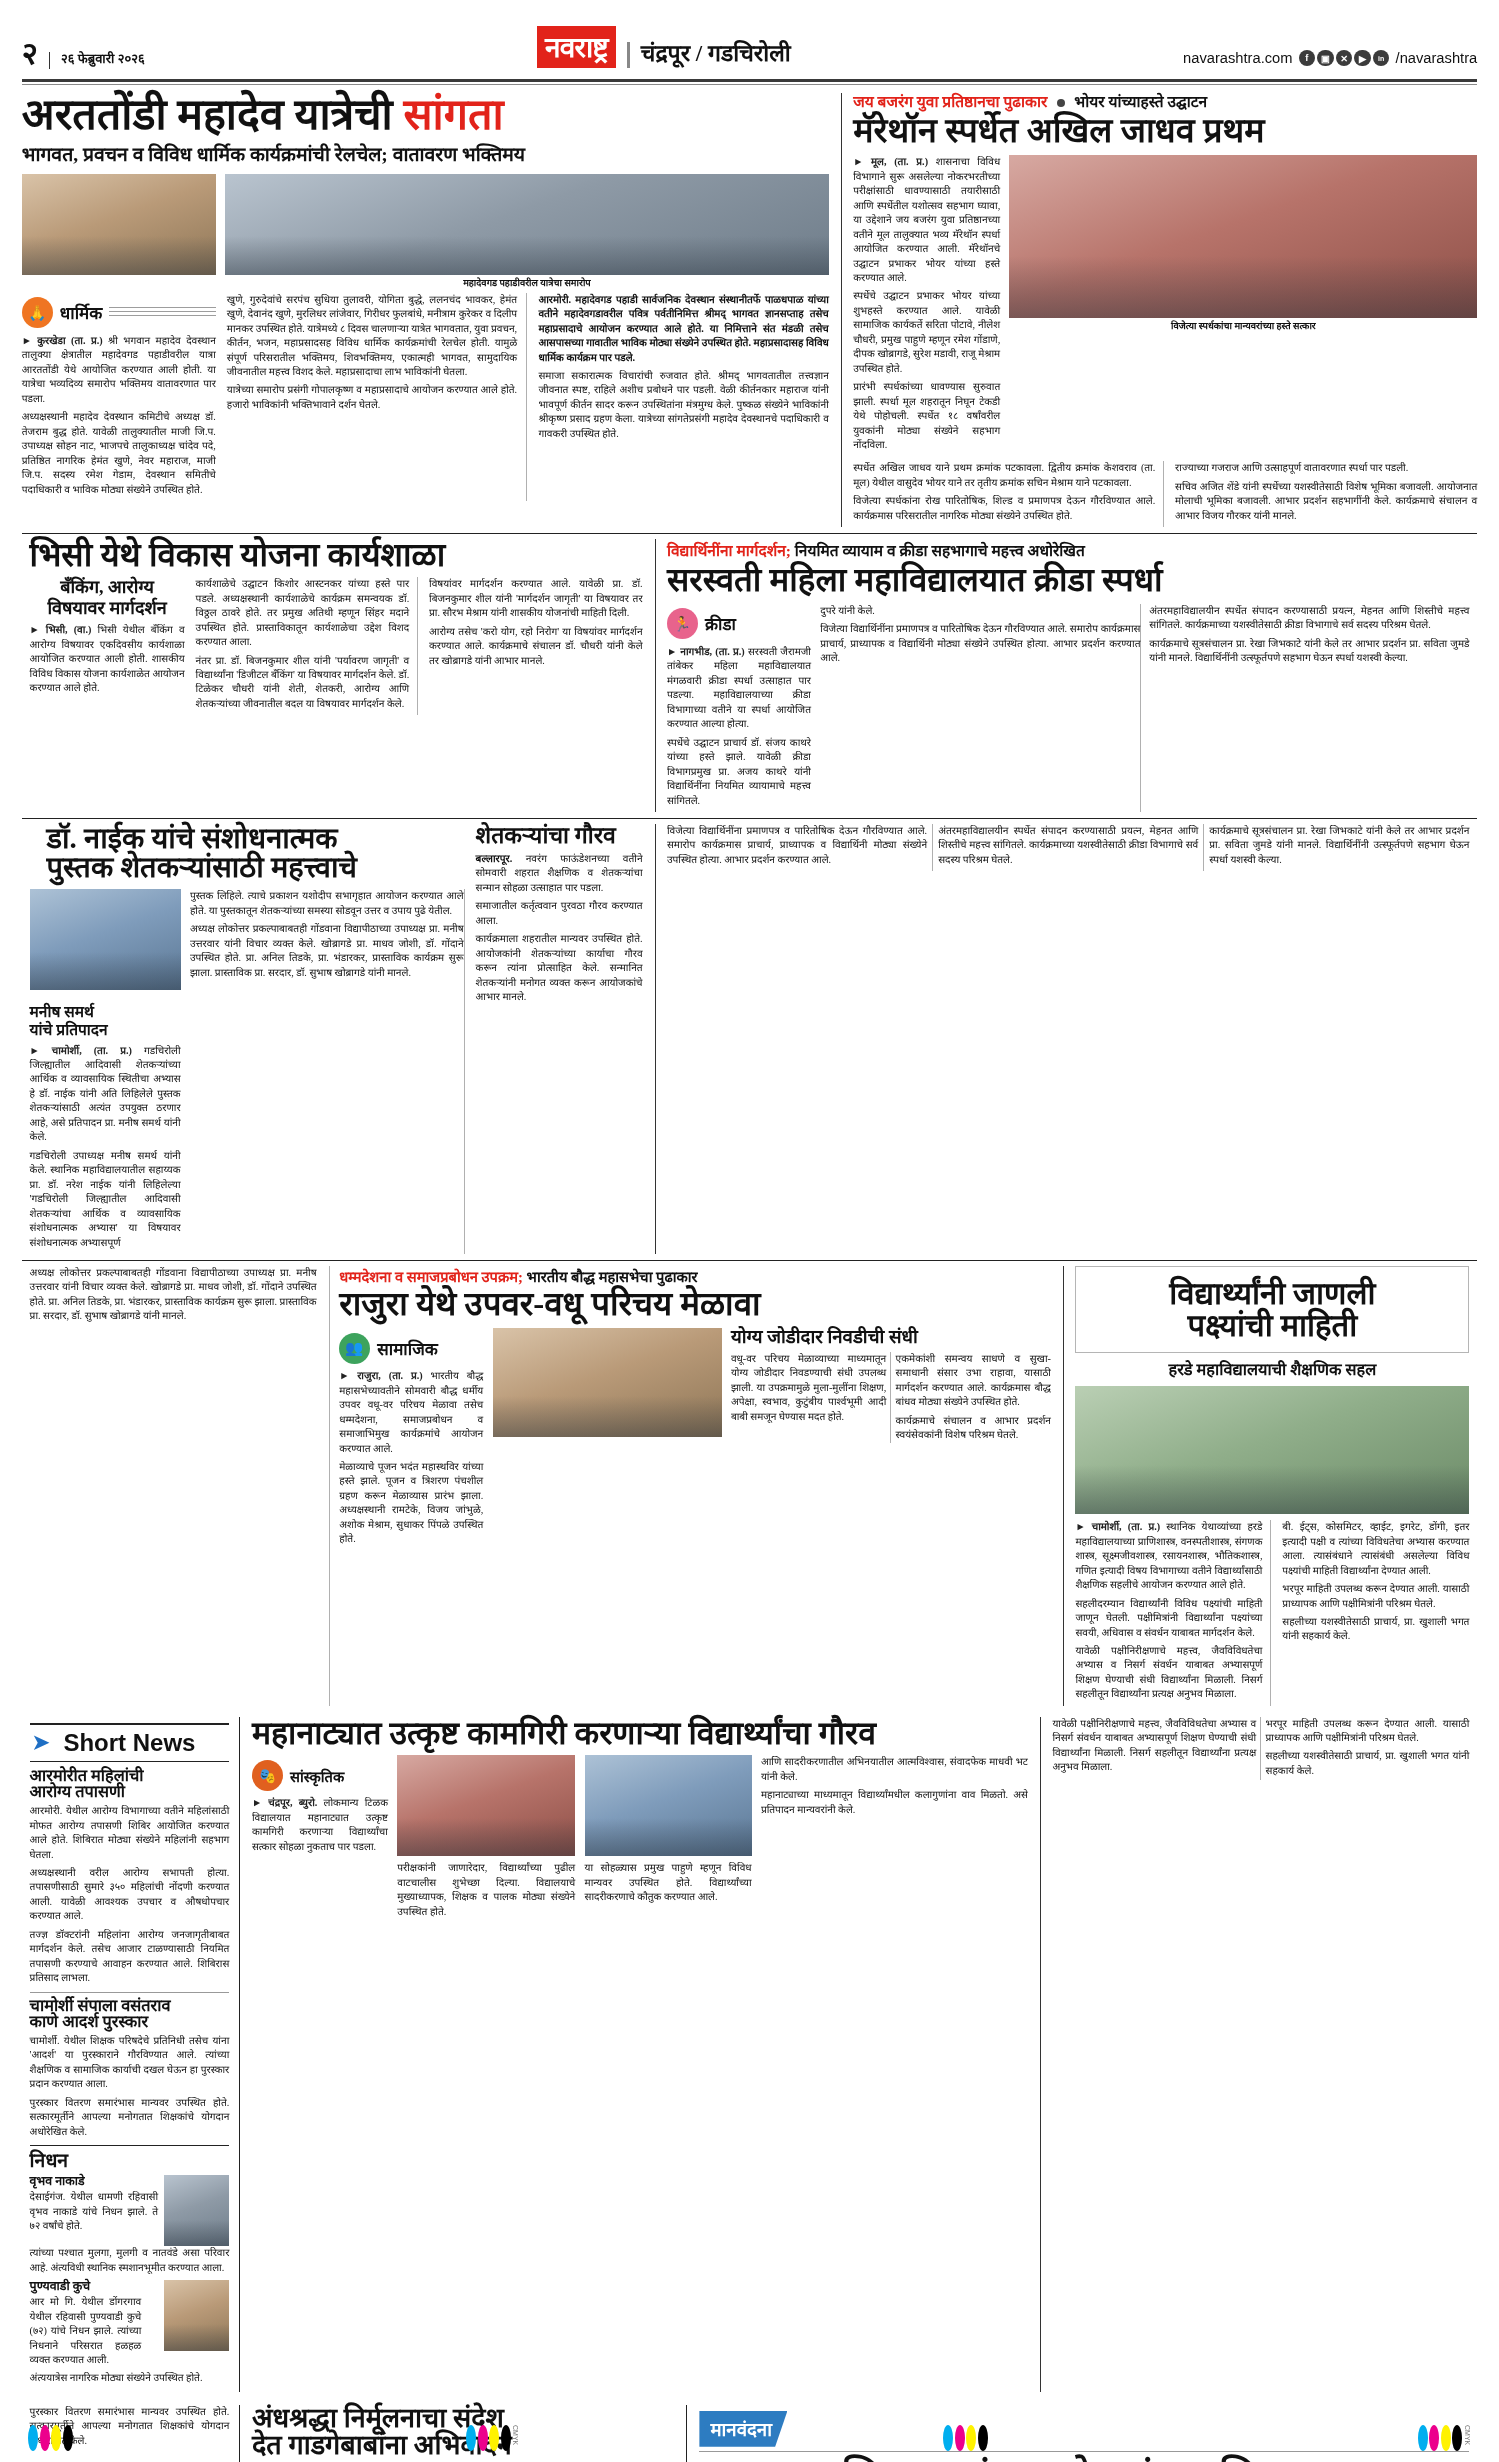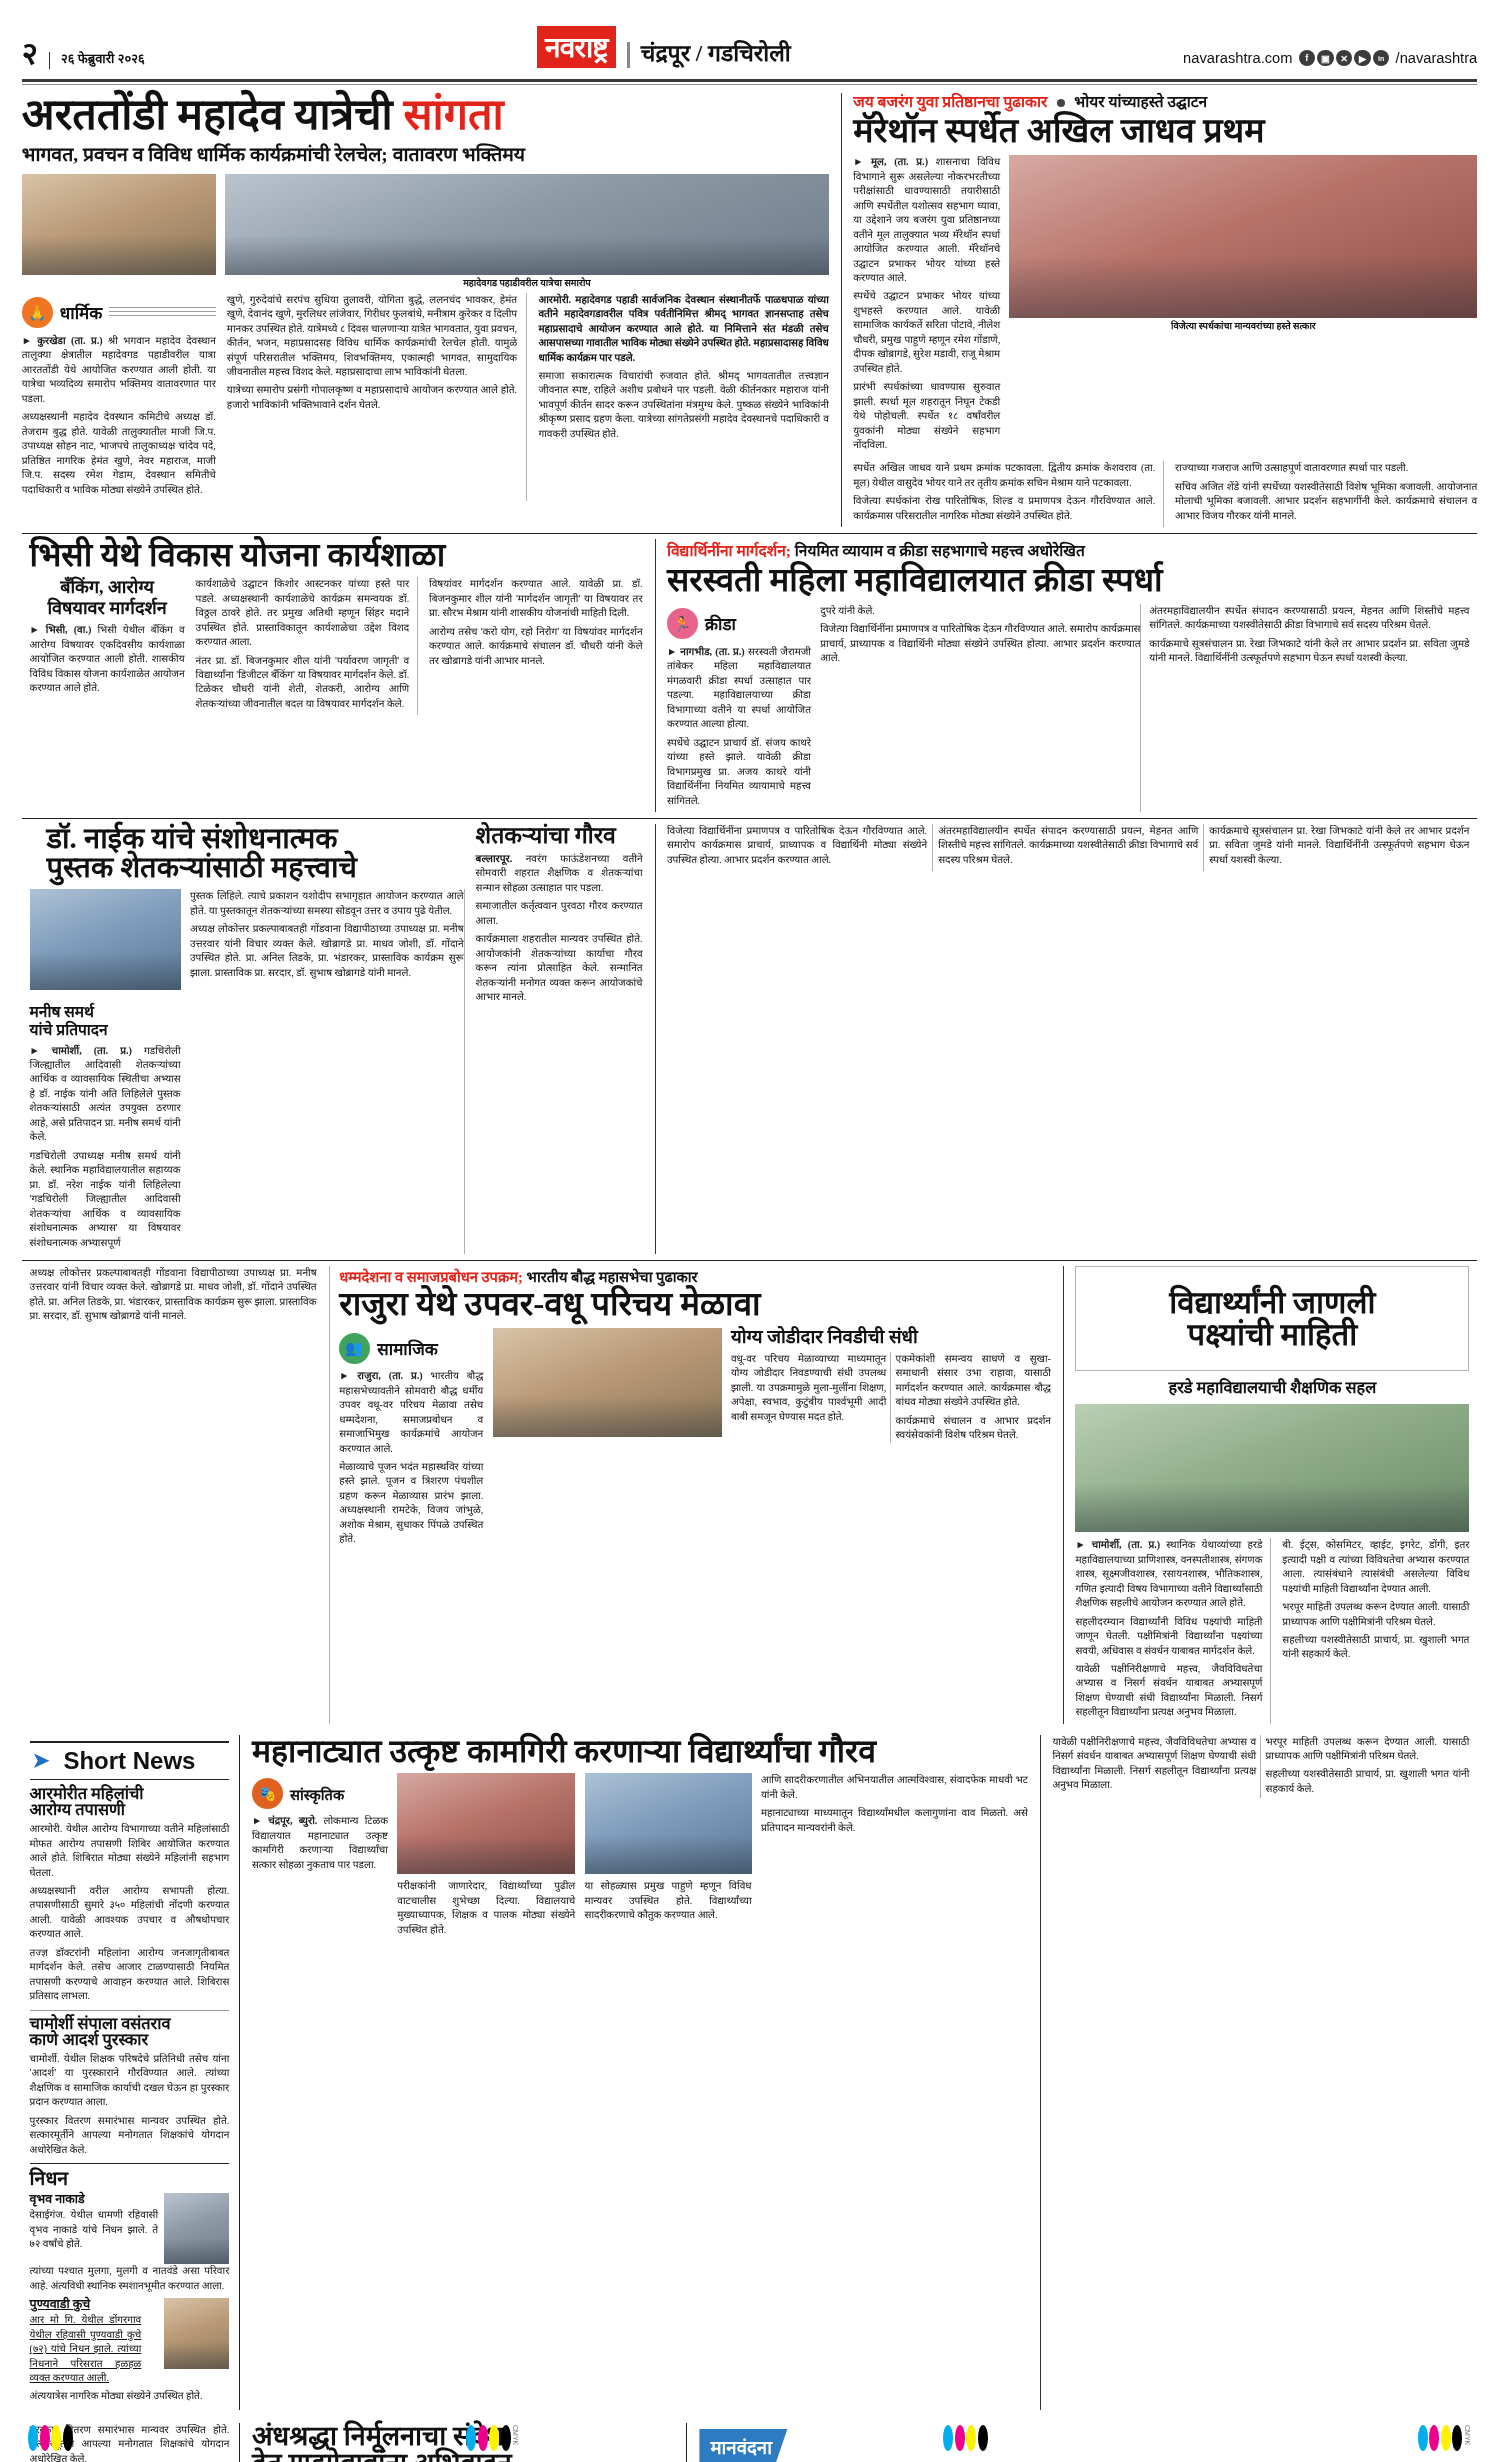--- a/index.html
+++ b/index.html
@@ -60,21 +60,21 @@
     background: repeating-linear-gradient(180deg,#9d9d9d 0 1.2px,transparent 1.2px 3.9px); }
 
   .dateline { font-weight: bold; }
   .tri { color: #222; margin-top: 34px; }
 
   
   .cols { display: flex; gap: 11px; }
   .col { flex: 1; }
   .block { margin-bottom: 6.2px; }
 
-  .boxed { border: 1.6px solid #b5b5b5; padding: 20px 7px; }
+  .boxed { border: 1.6px solid #b5b5b5; padding: 11px 7px; }
   .tagband { display: flex; align-items: stretch; height: 36px; margin: 6.2px 0 4.7px; }
   .tagband .tag { background: #2d7cc1; color: #fff; font-size: 18.6px; font-weight: bold;
         display: flex; align-items: center; padding: 0 15.5px 0 11px;
         clip-path: polygon(0 0, 100% 0, 86% 100%, 0% 100%); }
   .tagband .tagtxt { flex: 1; display: flex; align-items: center; font-size: 18.6px; font-weight: bold; padding-left: 17px; }
 
   .shortnews-hd { display: flex; align-items: center; gap: 6.2px; border-top: 2.3px solid #222; border-bottom: 1.6px solid #222; padding: 3.9px 1.6px; margin: 6.2px 0; }
   .sn-arrow { width: 26px; height: 22px; color: #1f6fc4; font-size: 23px; line-height: .9; font-family: "Liberation Sans", sans-serif; }
   .sn-title { font-size: 24px; font-weight: bold; font-family: "Liberation Sans", sans-serif; }
 
@@ -404,21 +404,21 @@
             <div class="hl" style="font-size:12.4px;">वृभव नाकाडे</div>
             <div class="body-txt" style="margin-top:2.3px;">
               <p>देसाईगंज. येथील धामणी रहिवासी वृभव नाकाडे यांचे निधन झाले. ते ७२ वर्षांचे होते.</p>
             </div>
           </div>
           <div class="ph" style="width:65px; height:71px; flex:0 0 65px;"></div>
         </div>
         <div class="body-txt">
           <p>त्यांच्या पश्चात मुलगा, मुलगी व नातवंडे असा परिवार आहे. अंत्यविधी स्थानिक स्मशानभूमीत करण्यात आला.</p>
         </div>
-        <div style="display:flex; gap:23px; margin-top:4.7px;text-decoration:underline;">
+        <div style="display:flex; gap:23px; margin-top:4.7px;">
           <div style="flex:1;">
             <div class="hl" style="font-size:12.4px;">पुण्यवाडी कुचे</div>
             <div class="body-txt" style="margin-top:2.3px;">
               <p>आर मो गि. येथील डोंगरगाव येथील रहिवासी पुण्यवाडी कुचे (७२) यांचे निधन झाले. त्यांच्या निधनाने परिसरात हळहळ व्यक्त करण्यात आली.</p>
             </div>
           </div>
           <div class="ph warm" style="width:65px; height:71px; flex:0 0 65px;"></div>
         </div>
         <div class="body-txt">
           <p>अंत्ययात्रेस नागरिक मोठ्या संख्येने उपस्थित होते.</p>

